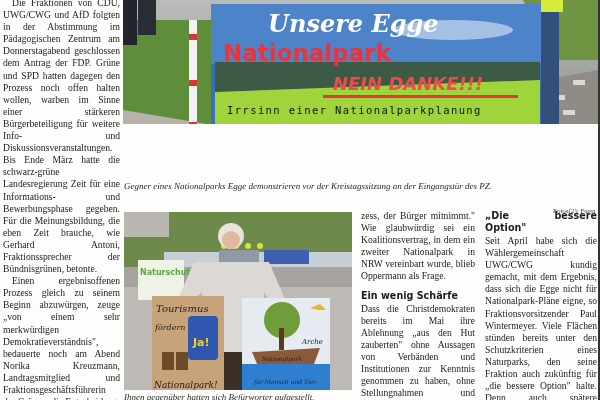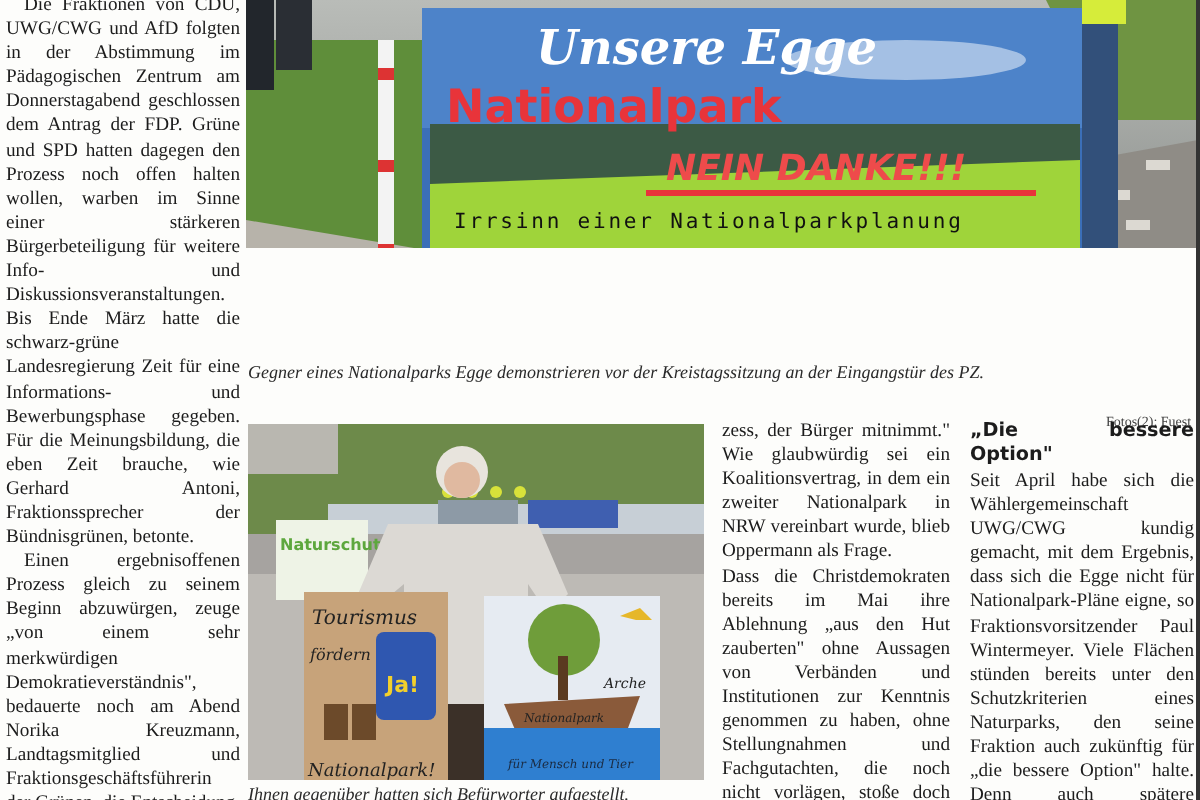--- a/index.html
+++ b/index.html
@@ -126,20 +126,21 @@
     <text x="178" y="132" fill="#222" font-family="DejaVu Serif, serif" font-style="italic" font-size="7">Arche</text>
     <text x="138" y="149" fill="#222" font-family="DejaVu Serif, serif" font-style="italic" font-size="6">Nationalpark</text>
     <text x="130" y="172" fill="#1a2a40" font-family="DejaVu Serif, serif" font-style="italic" font-size="6">für Mensch und Tier</text>
     <polygon points="186,96 196,92 202,98 194,98" fill="#e6b72a"></polygon>
   </svg>
 </div>
 <div class="caption" style="left:124px; top:392px;">Ihnen gegenüber hatten sich Befürworter aufgestellt.</div>
 
 <div id="col3" class="col">
   <p class="noindent">zess, der Bürger mitnimmt." Wie glaubwürdig sei ein Koalitionsvertrag, in dem ein zweiter Nationalpark in NRW vereinbart wurde, blieb Oppermann als Frage.</p>
+  <h3>Ein wenig Schärfe</h3>
   <p class="noindent">Dass die Christdemokraten bereits im Mai ihre Ablehnung „aus den Hut zauberten" ohne Aussagen von Verbänden und Institutionen zur Kenntnis genommen zu haben, ohne Stellungnahmen und Fachgutachten, die noch nicht vorlägen, stoße doch „schräg auf", befand Oppermanns Parteikollege Uwe Koch. „Was du</p>
 </div>
 
 <div id="col4" class="col">
   <h3>„Die bessere Option"</h3>
   <p class="noindent">Seit April habe sich die Wählergemeinschaft UWG/CWG kundig gemacht, mit dem Ergebnis, dass sich die Egge nicht für Nationalpark-Pläne eigne, so Fraktionsvorsitzender Paul Wintermeyer. Viele Flächen stünden bereits unter den Schutzkriterien eines Naturparks, den seine Fraktion auch zukünftig für „die bessere Option" halte. Denn auch spätere Generationen sollten vom Ertrag des Waldes leben können. Wintermeyers persönliche Befürchtung: Der Kreis Höxter, „eh schon abgeschnitten", werde im Osten NRWs</p>
 </div>
 
 <div class="vrule"></div>
 

